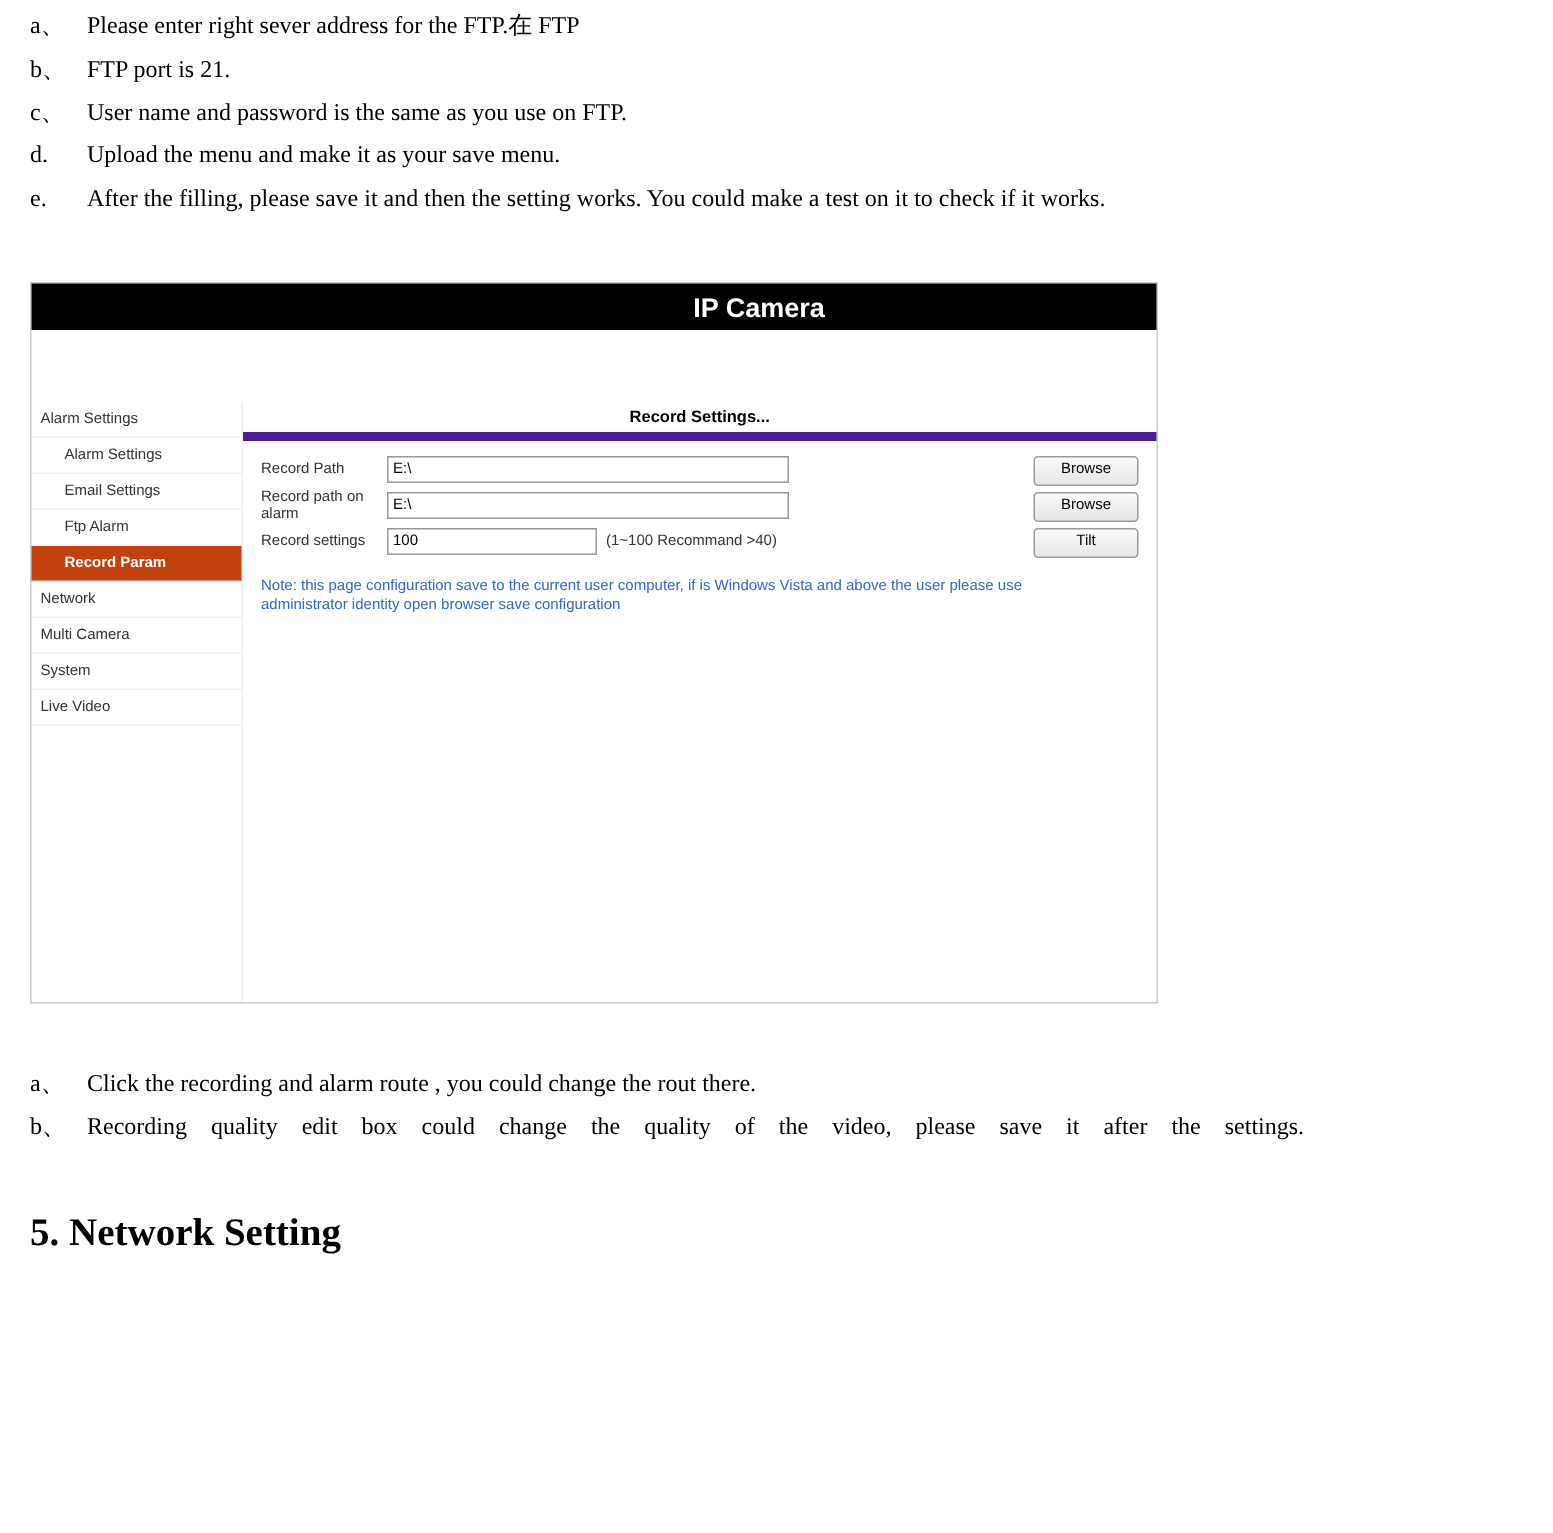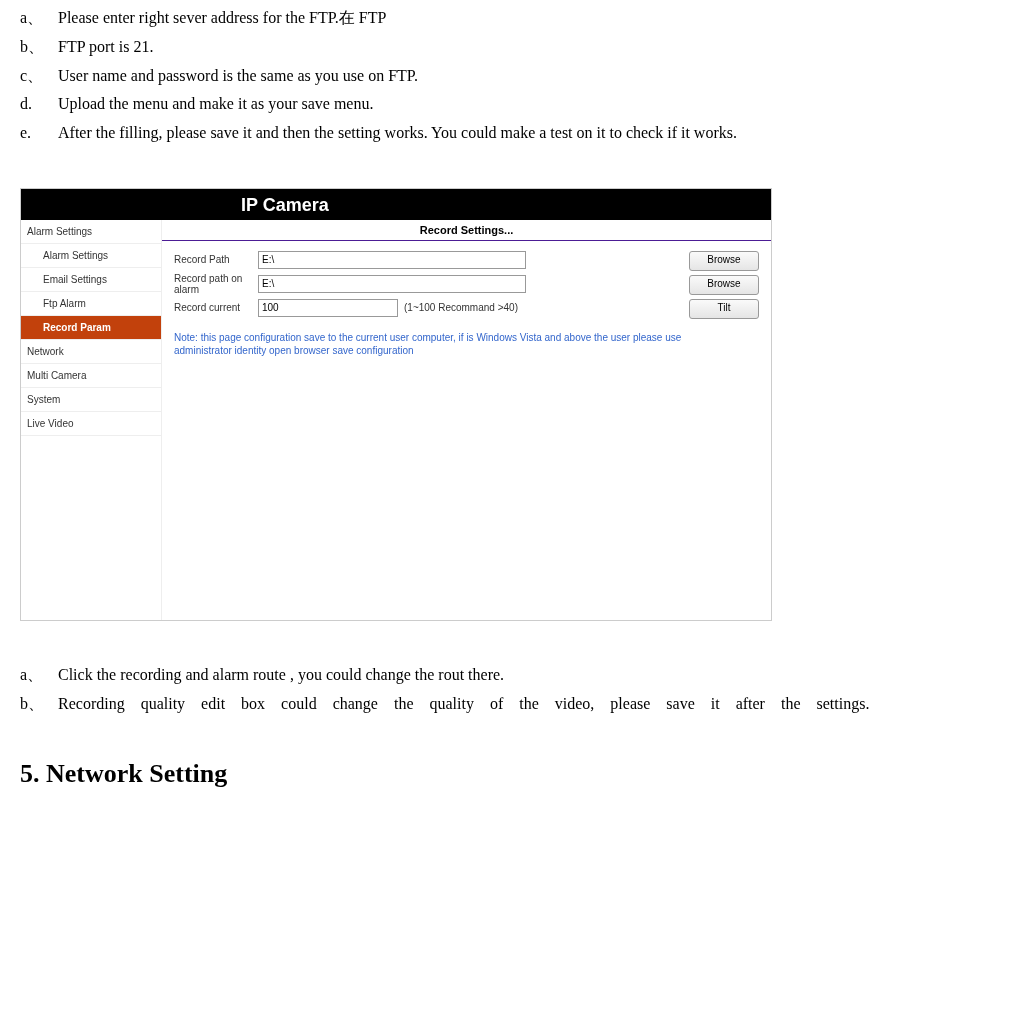--- a/index.html
+++ b/index.html
@@ -52,30 +52,32 @@
     color: #fff;
     padding: 6px 0 4px 0;
   }
   .shot-header-inner {
     margin-left: 220px;
     font-family: Arial, sans-serif;
   }
   .shot-title {
     font-size: 18px;
     font-weight: bold;
+    text-align: center;
   }
   .shot-sub {
     font-size: 11px;
     color: #ccc;
     margin-top: 2px;
   }
   .shot-body {
     display: flex;
     min-height: 400px;
     font-family: Arial, sans-serif;
+    margin-top: 48px;
   }
   .sidebar {
     width: 140px;
     border-right: 1px solid #eee;
     font-size: 10px;
   }
   .sidebar-group {
     padding: 6px 6px;
     border-bottom: 1px solid #eee;
     color: #333;
@@ -93,21 +95,21 @@
   }
   .main-panel {
     flex: 1;
     padding: 0;
   }
   .panel-title {
     text-align: center;
     font-weight: bold;
     font-size: 11px;
     padding: 4px 0;
-    border-bottom: 1px solid #4c1d95;
+    border-bottom: 6px solid #4c1d95;
   }
   .form-area {
     padding: 10px 12px;
     font-size: 10px;
   }
   .form-row {
     display: flex;
     align-items: center;
     margin-bottom: 4px;
   }
@@ -216,21 +218,21 @@
             <div style="flex:1;">
               <div class="form-row">
                 <div class="form-label">Record Path</div>
                 <input class="form-input" value="E:\" style="">
               </div>
               <div class="form-row">
                 <div class="form-label">Record path on alarm</div>
                 <input class="form-input" value="E:\" style="">
               </div>
               <div class="form-row">
-                <div class="form-label">Record current</div>
+                <div class="form-label">Record settings</div>
                 <input class="form-input short" value="100" style="">
                 <span class="form-hint">(1~100 Recommand &gt;40)</span>
               </div>
             </div>
             <div class="btn-col">
               <div class="btn">Browse</div>
               <div class="btn">Browse</div>
               <div class="btn">Tilt</div>
             </div>
           </div>

